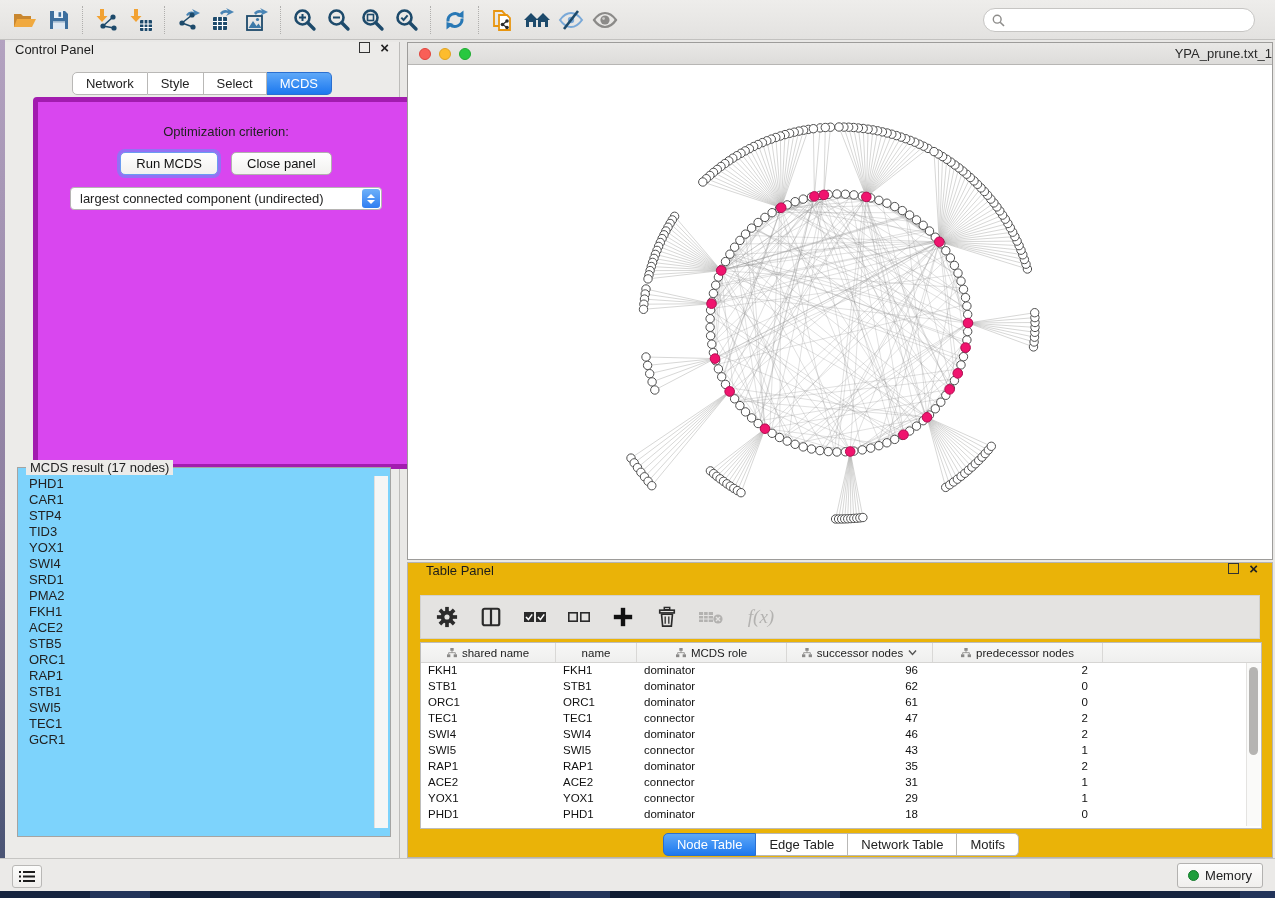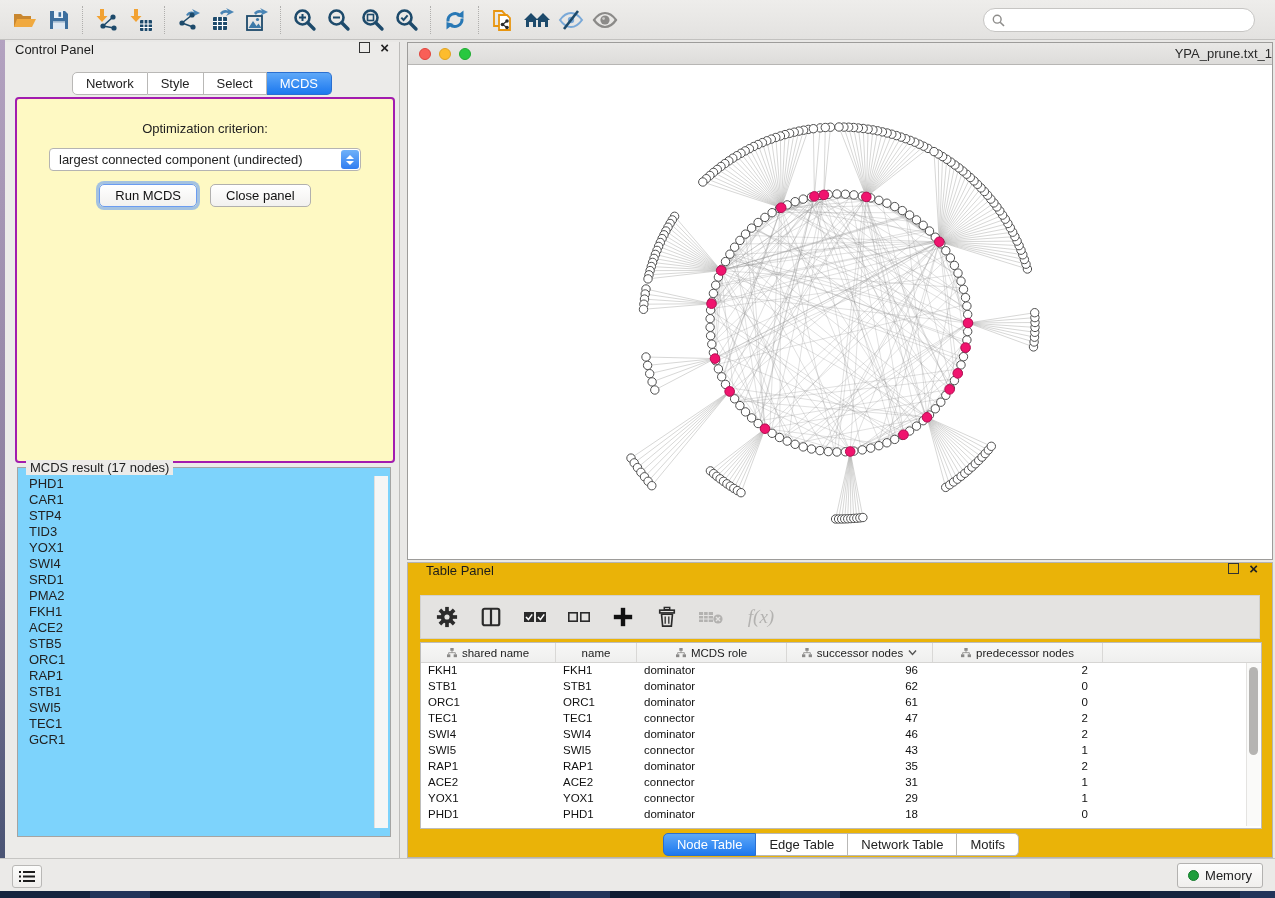--- a/index.html
+++ b/index.html
@@ -26,21 +26,21 @@
   .panel-title{font-size:13px;color:#1c1c1c;}
   .panel-titlebar{height:26px;display:flex;align-items:flex-start;padding:0 10px;}
   .panel-controls{margin-left:auto;display:flex;align-items:center;gap:10px;}
   .float-glyph{width:9px;height:9px;border:1.6px solid #333;display:inline-block;}
   .close-glyph{font-weight:700;font-size:15px;color:#222;line-height:9px;}
   .tabs-row{display:flex;justify-content:center;margin-top:4px;}
   .tab{font-size:13px;padding:3px 13px;background:#fff;border:1px solid #b9b8b6;border-left:none;color:#222;}
   .tab:first-child{border-left:1px solid #b9b8b6;border-radius:5px 0 0 5px;}
   .tab:last-child{border-radius:0 5px 5px 0;}
   .tab.active{background:linear-gradient(#5ea8f8,#1c78ef);color:#fff;border-color:#2a6fd0;}
-  #cp-body{left:10px;top:55px;width:376px;height:362px;background:#fef9c3;border:2px solid #a21caf;border-radius:4px;}
+  #cp-body{left:28px;top:55px;width:376px;height:362px;background:#d946ef;border:5px solid #a21caf;border-radius:4px;}
   #criterion-label{text-align:center;font-size:13px;margin-top:22px;}
   #criterion-select{margin:12px auto 0;width:312px;height:23px;background:#fff;border:1px solid #b5b4b2;
      border-radius:4px;display:flex;align-items:center;font-size:13px;padding-left:9px;box-sizing:border-box;position:relative;}
   #criterion-stepper{position:absolute;right:1px;top:1px;width:18px;height:19px;border-radius:3px;
      background:linear-gradient(#6eb1f9,#2f7df1);display:flex;flex-direction:column;align-items:center;justify-content:center;gap:2px;}
   .tri-up{width:0;height:0;border-left:4px solid transparent;border-right:4px solid transparent;border-bottom:4px solid #fff;}
   .tri-down{width:0;height:0;border-left:4px solid transparent;border-right:4px solid transparent;border-top:4px solid #fff;}
   #cp-buttons{display:flex;justify-content:center;gap:13px;margin-top:13px;}
   .btn{font-size:13px;background:linear-gradient(#ffffff,#f2f1ef);border:1px solid #b1b0ae;border-radius:5px;
      padding:3px 15px;color:#111;}
@@ -255,30 +255,30 @@
     </span>
   </div>
   <div class="tabs-row" id="cp-tabs">
       <span class="tab">Network</span>
       <span class="tab">Style</span>
       <span class="tab">Select</span>
       <span class="tab active">MCDS</span>
     </div>
   <div id="cp-body" class="abs">
     <div id="criterion-label">Optimization criterion:</div>
+    <div id="cp-buttons">
+      <button class="btn focus-ring">Run MCDS</button>
+      <button class="btn">Close panel</button>
+    </div>
     <div id="criterion-select">
       <span>largest connected component (undirected)</span>
       <span id="criterion-stepper">
         <span class="tri-up"></span>
           <span class="tri-down"></span>
       </span>
-    </div>
-    <div id="cp-buttons">
-      <button class="btn focus-ring">Run MCDS</button>
-      <button class="btn">Close panel</button>
     </div>
   </div>
   <div id="mcds-fieldset" class="abs">
     <span id="mcds-legend">MCDS result (17 nodes)</span>
     <div id="mcds-list">
         <div>PHD1</div>
         <div>CAR1</div>
         <div>STP4</div>
         <div>TID3</div>
         <div>YOX1</div>

